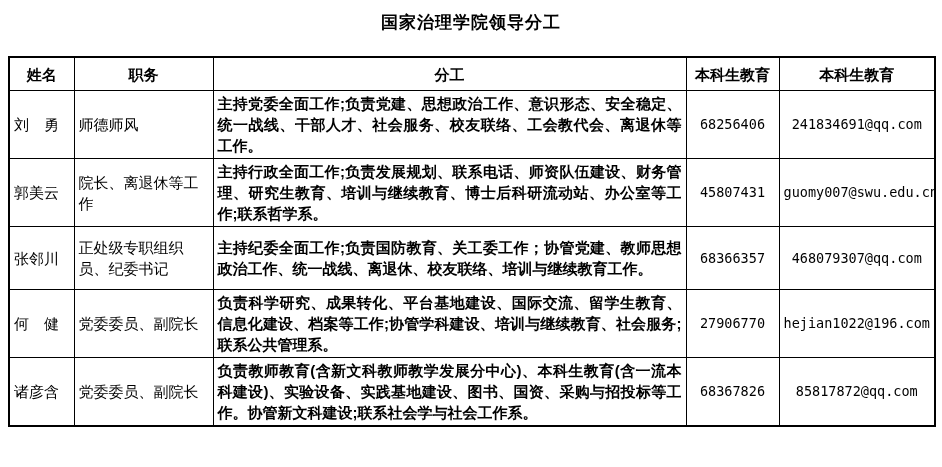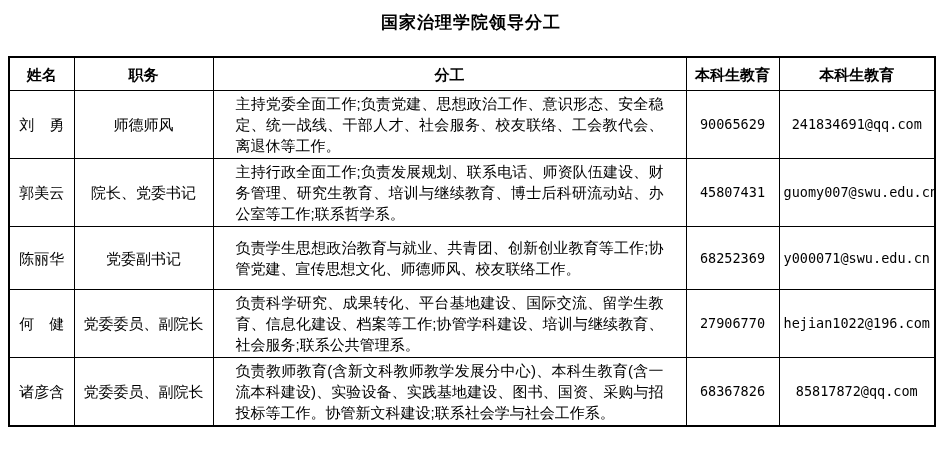--- a/index.html
+++ b/index.html
@@ -39,26 +39,26 @@
     text-align: center;
     height: 28px;
   }
   col.c-name  { width: 65px; }
   col.c-pos   { width: 139px; }
   col.c-duty  { width: 473px; }
   col.c-phone { width: 93px; }
   col.c-email { width: 156px; }
 
   td.name-cell, td.position-cell {
-    text-align: center;
   }
   td.duty-cell {
     text-align: justify;
     text-justify: inter-character;
-    padding: 2px 22px;
+    padding: 2px 4px;
+    font-weight: bold;
   }
   td.phone-cell, td.email-cell {
     text-align: center;
     font-family: "DejaVu Sans Mono", "Liberation Mono", monospace;
     font-size: 13.5px;
   }
   
   tbody tr:nth-child(1) { height: 64px; }
   tbody tr:nth-child(2) { height: 65px; }
   tbody tr:nth-child(3) { height: 63px; }
@@ -86,40 +86,40 @@
       <th>分工</th>
       <th>本科生教育</th>
       <th>本科生教育</th>
     </tr>
   </thead>
   <tbody>
   <tr>
     <td class="name-cell">刘　勇</td>
     <td class="position-cell">师德师风</td>
     <td class="duty-cell">主持党委全面工作;负责党建、思想政治工作、意识形态、安全稳定、统一战线、干部人才、社会服务、校友联络、工会教代会、离退休等工作。</td>
-    <td class="phone-cell">90065629</td>
+    <td class="phone-cell">68256406</td>
     <td class="email-cell">241834691@qq.com</td>
   </tr>
 
   <tr>
     <td class="name-cell">郭美云</td>
-    <td class="position-cell">院长、党委书记</td>
+    <td class="position-cell">院长、离退休等工作</td>
     <td class="duty-cell">主持行政全面工作;负责发展规划、联系电话、师资队伍建设、财务管理、研究生教育、培训与继续教育、博士后科研流动站、办公室等工作;联系哲学系。</td>
     <td class="phone-cell">45807431</td>
     <td class="email-cell">guomy007@swu.edu.cn</td>
   </tr>
 
+  <tr>
+    <td class="name-cell">张邻川</td>
+    <td class="position-cell">正处级专职组织员、纪委书记</td>
+    <td class="duty-cell">主持纪委全面工作;负责国防教育、关工委工作；协管党建、教师思想政治工作、统一战线、离退休、校友联络、培训与继续教育工作。</td>
+    <td class="phone-cell">68366357</td>
+    <td class="email-cell">468079307@qq.com</td>
+  </tr>
 
-  <tr>
-    <td class="name-cell">陈丽华</td>
-    <td class="position-cell">党委副书记</td>
-    <td class="duty-cell">负责学生思想政治教育与就业、共青团、创新创业教育等工作;协管党建、宣传思想文化、师德师风、校友联络工作。</td>
-    <td class="phone-cell">68252369</td>
-    <td class="email-cell">y000071@swu.edu.cn</td>
-  </tr>
 
   <tr>
     <td class="name-cell">何　健</td>
     <td class="position-cell">党委委员、副院长</td>
     <td class="duty-cell">负责科学研究、成果转化、平台基地建设、国际交流、留学生教育、信息化建设、档案等工作;协管学科建设、培训与继续教育、社会服务;联系公共管理系。</td>
     <td class="phone-cell">27906770</td>
     <td class="email-cell">hejian1022@196.com</td>
   </tr>
 
   <tr>

